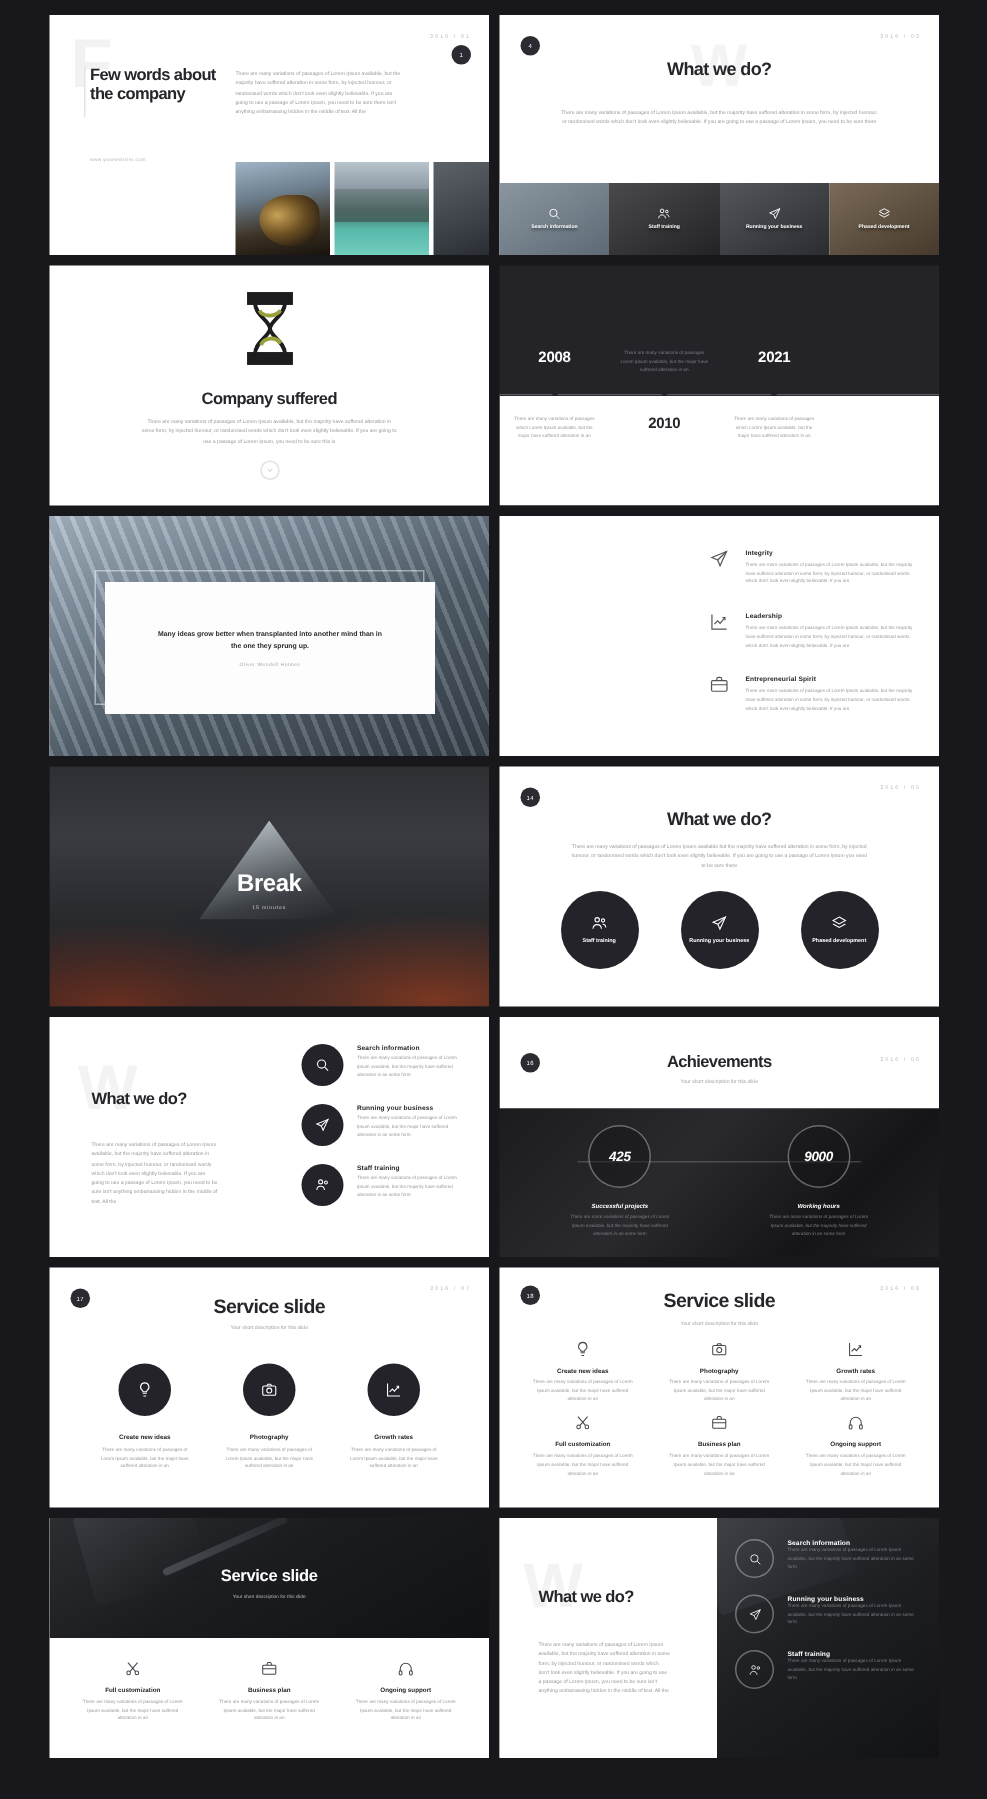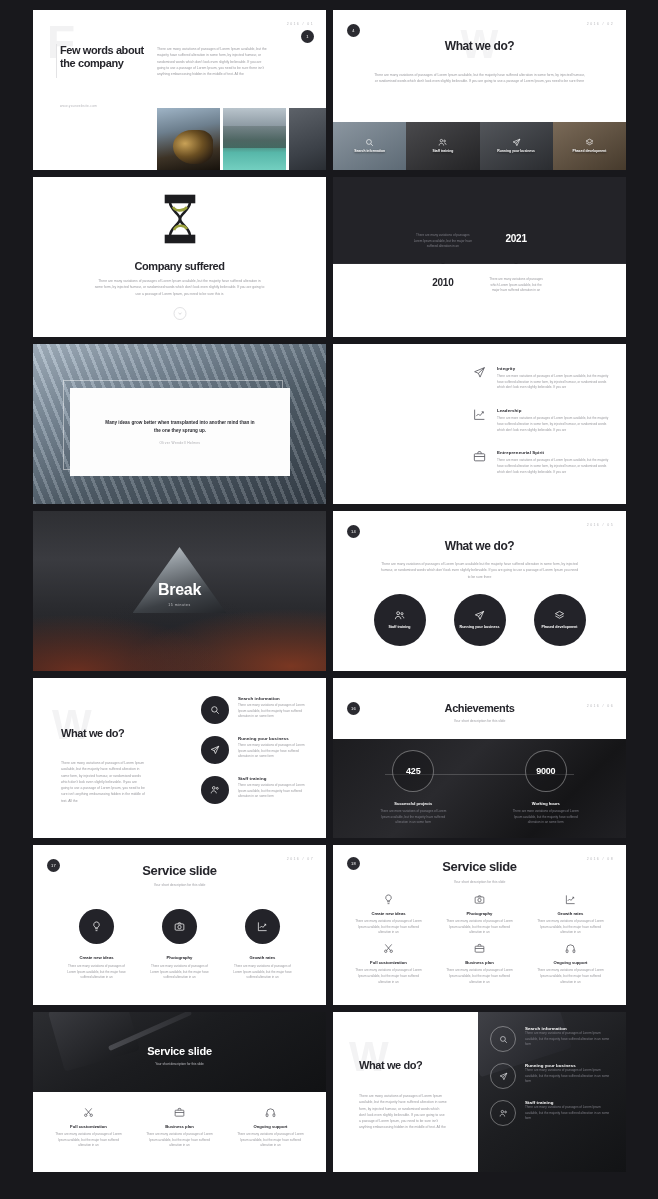--- a/index.html
+++ b/index.html
@@ -152,21 +152,21 @@
   .s9-item .itm-title { margin-bottom: 2px; }
 
   
   .s10-head { position: absolute; left: 0; top: 0; width: 100%; height: 61px; background: #fff; }
   .s10-title { position: absolute; left: 0; right: 0; top: 24px; text-align: center; font-size: 11px; }
   .s10-sub { position: absolute; left: 0; right: 0; top: 41px; text-align: center; }
   .s10-body { position: absolute; left: 0; top: 61px; width: 100%; height: 99px;
     background: linear-gradient(135deg,#1c1c1f 0%,#2a2a2e 40%,#151517 75%,#202024 100%); }
   .s10-connector { position: absolute; left: 52px; right: 52px; top: 96px; height: 1px; background: rgba(255,255,255,.18); }
   .s10-row { position: absolute; left: 0; right: 0; top: 72px; display: flex; justify-content: space-around; padding: 0 14px; }
-  .s10-col { width: 76px; display: flex; flex-direction: column; align-items: center; }
+  .s10-col { width: 76px; display: flex; flex-direction: column; align-items: center; font-style: italic; }
   .s10-ring { width: 42px; height: 42px; border-radius: 50%; border: 1px solid rgba(255,255,255,.35);
     display: flex; align-items: center; justify-content: center; background: rgba(20,20,22,.45); }
   .s10-num { font-size: 9px; font-weight: 700; color: #fff; letter-spacing: -.2px; }
   .s10-lbl { font-size: 4px; font-weight: 700; color: #fff; margin-top: 9px; }
   .s10-desc { width: 72px; text-align: center; margin-top: 3px; }
 
   
   .s11-title { position: absolute; left: 0; right: 0; top: 18px; text-align: center; font-size: 13px; }
   .s11-sub { position: absolute; left: 0; right: 0; top: 38px; text-align: center; }
   .s11-row { position: absolute; left: 0; right: 0; top: 64px; display: flex; justify-content: space-around; padding: 0 22px; }
@@ -297,20 +297,25 @@
             <path d="M5 8l7 8 7-8"></path>
           </svg>
       </div>
     </div>
 
     <div class="slide dark">
       <div class="s4-top"></div>
       <div class="s4-bot"></div>
       <div class="s4-line"></div>
 
+      <div class="s4-col" style="left:0;">
+        <div class="s4-dot"></div>
+        <div class="s4-year up">2008</div>
+        <div class="lorem tiny s4-txt dn">There are many variations of passages which Lorem Ipsum available, but the major have suffered alteration in an</div>
+      </div>
       <div class="s4-col" style="left:25%;">
         <div class="s4-dot"></div>
         <div class="lorem tiny on-dark s4-txt up">There are many variations of passages Lorem Ipsum available, but the major have suffered alteration in an</div>
         <div class="s4-year dn">2010</div>
       </div>
       <div class="s4-col" style="left:50%;">
         <div class="s4-dot"></div>
         <div class="s4-year up">2021</div>
         <div class="lorem tiny s4-txt dn">There are many variations of passages which Lorem Ipsum available, but the major have suffered alteration in an</div>
       </div>

